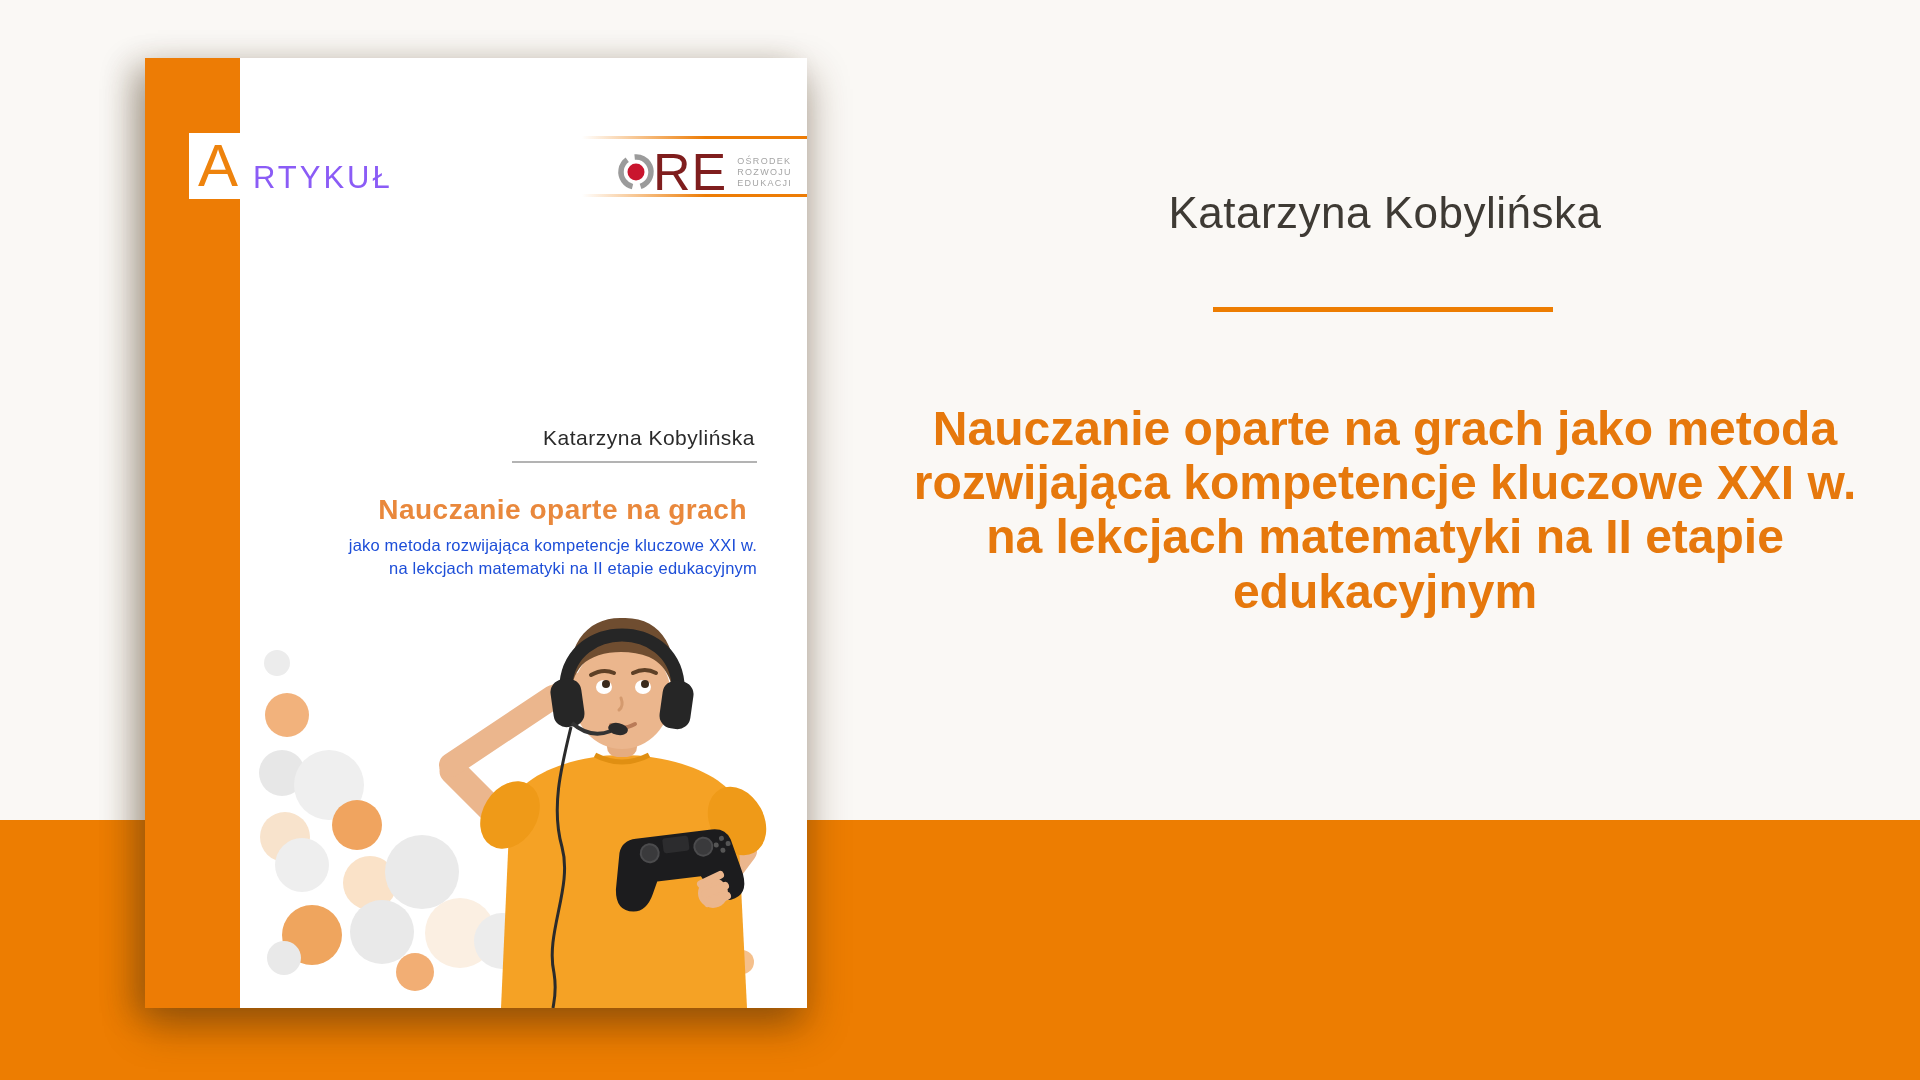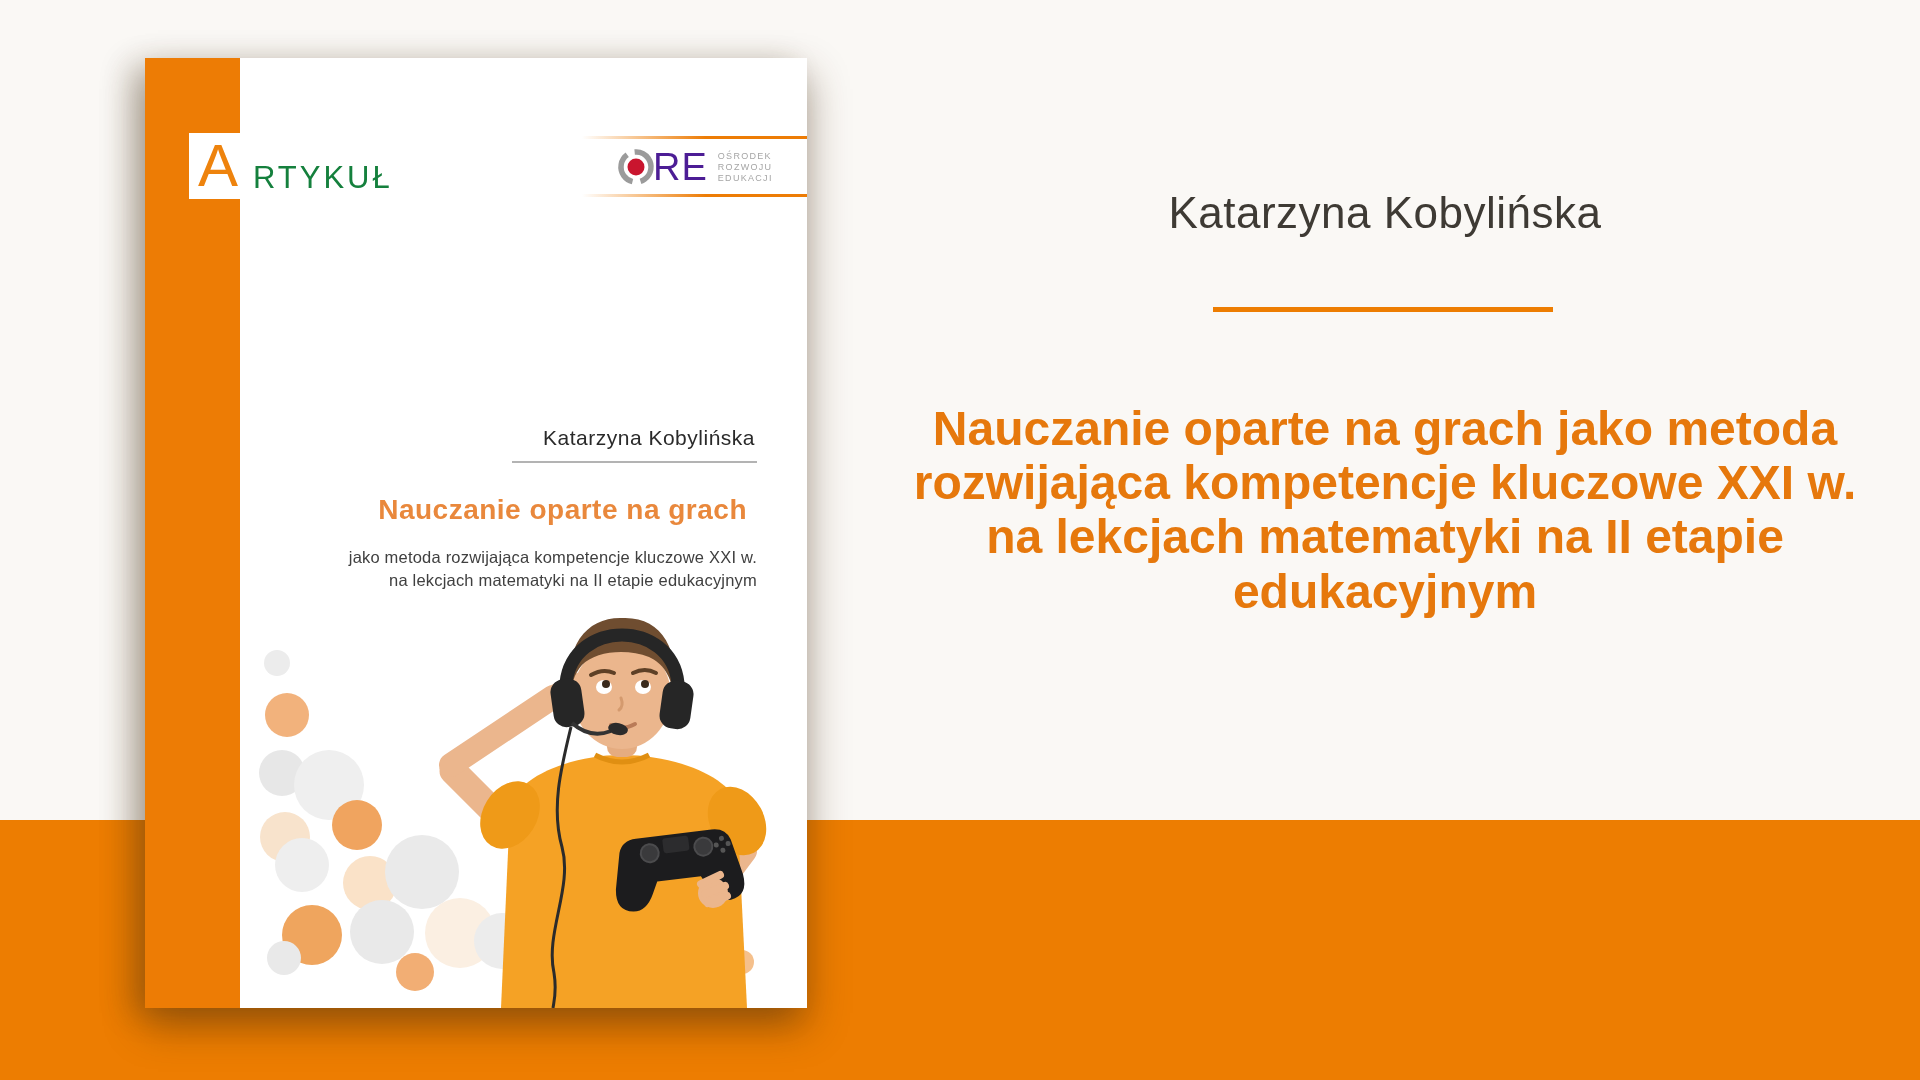--- a/index.html
+++ b/index.html
@@ -14,41 +14,41 @@
   .cover{position:absolute;left:145px;top:58px;width:662px;height:950px;
          background:#ffffff;z-index:2;
          box-shadow:-16px 6px 28px rgba(70,50,25,.22), 0 18px 38px rgba(70,45,15,.45);}
   .cover-stripe{position:absolute;left:0;top:0;width:95px;height:950px;background:#ED7C05;}
 
   
   .badge-box{position:absolute;left:44px;top:75px;width:58px;height:66px;background:#ffffff;
              display:flex;align-items:center;justify-content:center;}
   .badge-a{font-size:60px;font-weight:500;color:#EE830D;line-height:1;}
   .badge-rest{position:absolute;left:108px;top:102px;font-size:31px;font-weight:300;
-              color:#15803d;letter-spacing:3px;}
+              color:#8b5cf6;letter-spacing:3px;}
 
   
   .ore-line{position:absolute;height:3px;right:0;width:225px;
             background:linear-gradient(to right,rgba(237,124,5,0),#ED7C05 55%,#ED7C05);}
   .ore-line.top{top:78px;}
   .ore-line.bottom{top:136px;}
   .ore-logo{position:absolute;left:470px;top:88px;display:flex;align-items:center;}
-  .ore-re{font-size:38px;font-weight:500;color:#4c1d95;letter-spacing:1px;line-height:1;
+  .ore-re{font-size:52px;font-weight:500;color:#7f1d1d;letter-spacing:1px;line-height:1;
           margin-left:-4px;}
   .ore-org{margin-left:10px;font-size:9px;line-height:11px;letter-spacing:1.3px;
            color:#A5A5A5;text-transform:uppercase;font-weight:400;}
 
   
   .cover-author{position:absolute;right:52px;top:368px;font-size:21px;color:#2A2A2A;
                 letter-spacing:.5px;text-align:right;}
   .cover-rule{position:absolute;right:50px;top:403px;width:245px;height:2px;background:#B3B3B3;}
   .cover-title{position:absolute;right:60px;top:436px;font-size:28px;font-weight:600;
                color:#E9883C;letter-spacing:.5px;text-align:right;}
-  .cover-subtitle{position:absolute;right:50px;top:488px;font-size:16.5px;line-height:23px;
-                  color:#404040;text-align:right;letter-spacing:.2px;}
+  .cover-subtitle{position:absolute;right:50px;top:476px;font-size:16.5px;line-height:23px;
+                  color:#1d4ed8;text-align:right;letter-spacing:.2px;}
 
   
   .circ{position:absolute;border-radius:50%;}
 
   
   .boy{position:absolute;left:270px;top:545px;width:392px;height:405px;}
 
   
   .slide-author{position:absolute;left:870px;top:188px;width:1030px;text-align:center;
                 font-size:44px;color:#3E3A34;letter-spacing:.5px;z-index:1;}

